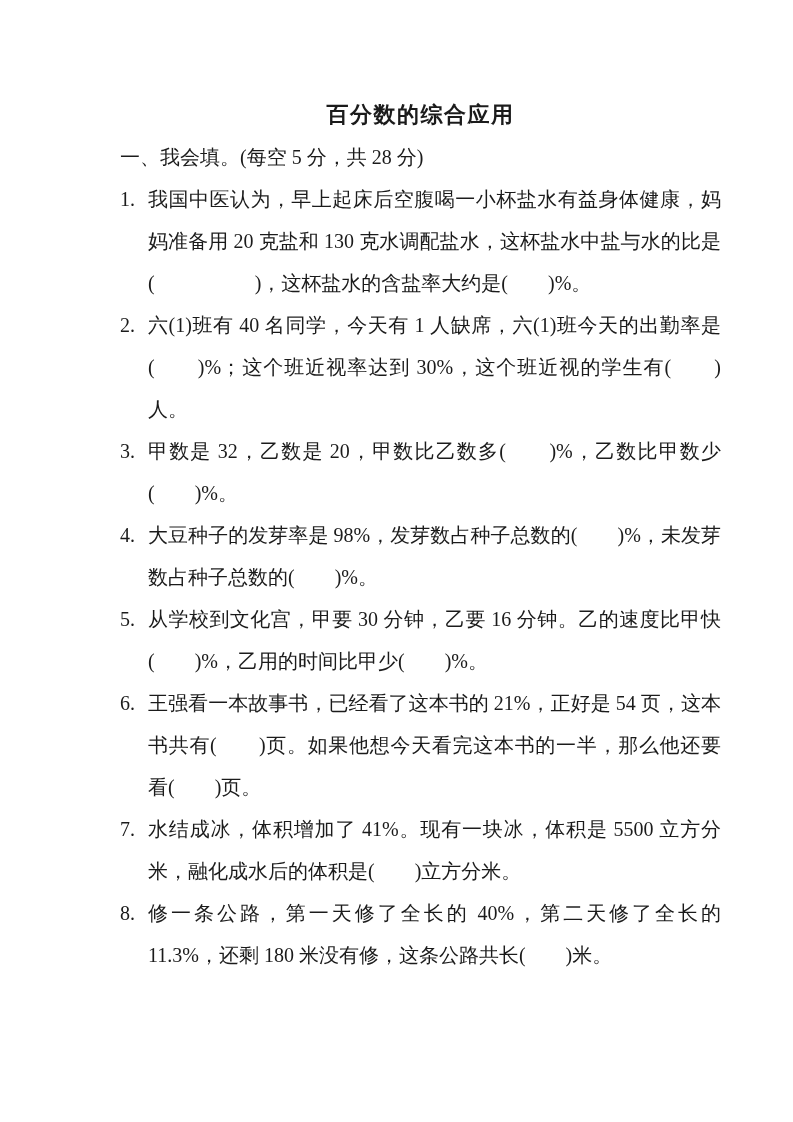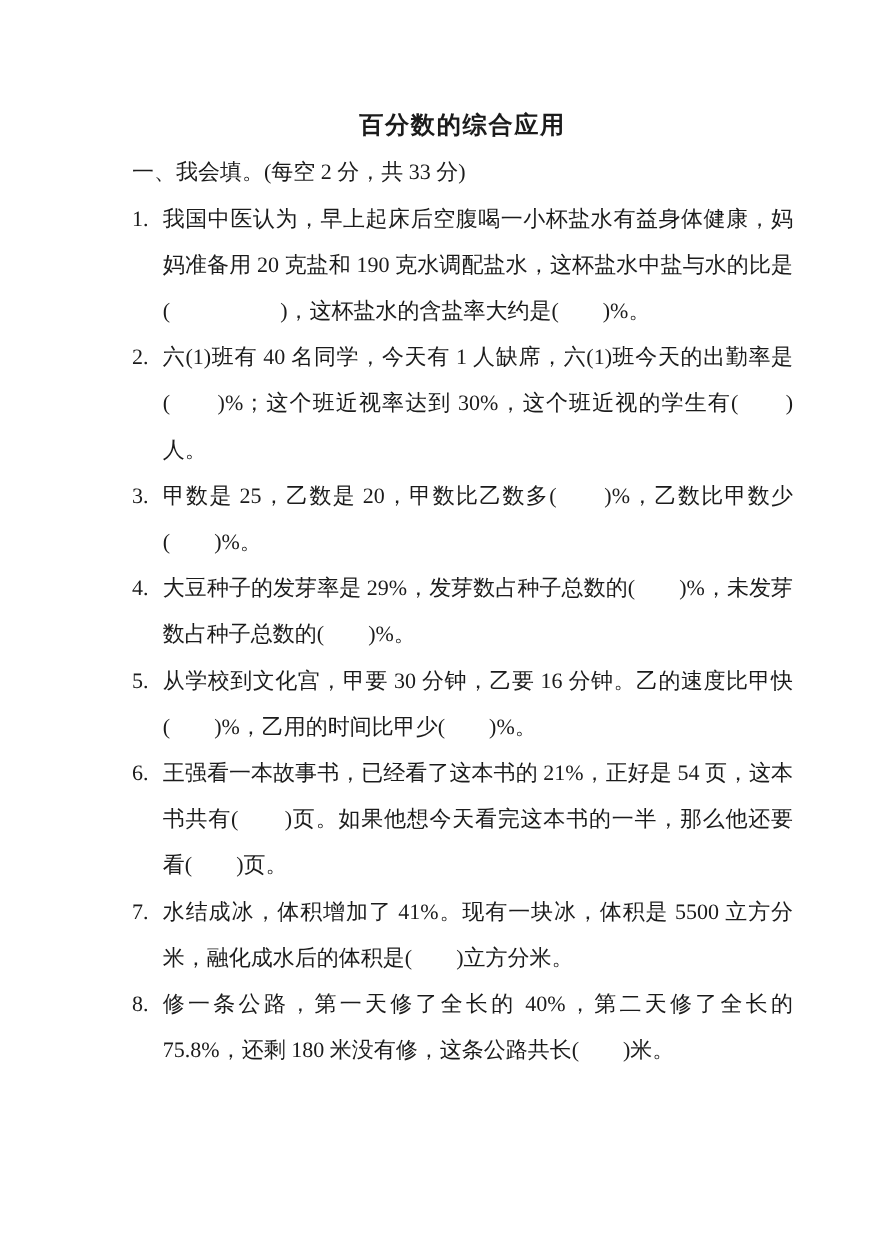--- a/index.html
+++ b/index.html
@@ -54,59 +54,59 @@
     text-align: justify;
   }
 </style>
 </head>
 <body>
 
 <div class="page">
 
   <h1 class="title">百分数的综合应用</h1>
 
-  <div class="section-heading">一、我会填。(每空 2 分，共 33 分)</div>
+  <div class="section-heading">一、我会填。(每空 5 分，共 28 分)</div>
 
   <ol class="questions">
 
     <li class="question">
       <span class="q-num">1.</span>
-      <span class="q-text">我国中医认为，早上起床后空腹喝一小杯盐水有益身体健康，妈妈准备用 20 克盐和 190 克水调配盐水，这杯盐水中盐与水的比是(　　　　　)，这杯盐水的含盐率大约是(　　)%。</span>
+      <span class="q-text">我国中医认为，早上起床后空腹喝一小杯盐水有益身体健康，妈妈准备用 20 克盐和 130 克水调配盐水，这杯盐水中盐与水的比是(　　　　　)，这杯盐水的含盐率大约是(　　)%。</span>
     </li>
 
     <li class="question">
       <span class="q-num">2.</span>
       <span class="q-text">六(1)班有 40 名同学，今天有 1 人缺席，六(1)班今天的出勤率是(　　)%；这个班近视率达到 30%，这个班近视的学生有(　　)人。</span>
     </li>
 
     <li class="question">
       <span class="q-num">3.</span>
-      <span class="q-text">甲数是 25，乙数是 20，甲数比乙数多(　　)%，乙数比甲数少(　　)%。</span>
+      <span class="q-text">甲数是 32，乙数是 20，甲数比乙数多(　　)%，乙数比甲数少(　　)%。</span>
     </li>
 
     <li class="question">
       <span class="q-num">4.</span>
-      <span class="q-text">大豆种子的发芽率是 29%，发芽数占种子总数的(　　)%，未发芽数占种子总数的(　　)%。</span>
+      <span class="q-text">大豆种子的发芽率是 98%，发芽数占种子总数的(　　)%，未发芽数占种子总数的(　　)%。</span>
     </li>
 
     <li class="question">
       <span class="q-num">5.</span>
       <span class="q-text">从学校到文化宫，甲要 30 分钟，乙要 16 分钟。乙的速度比甲快(　　)%，乙用的时间比甲少(　　)%。</span>
     </li>
 
     <li class="question">
       <span class="q-num">6.</span>
       <span class="q-text">王强看一本故事书，已经看了这本书的 21%，正好是 54 页，这本书共有(　　)页。如果他想今天看完这本书的一半，那么他还要看(　　)页。</span>
     </li>
 
     <li class="question">
       <span class="q-num">7.</span>
       <span class="q-text">水结成冰，体积增加了 41%。现有一块冰，体积是 5500 立方分米，融化成水后的体积是(　　)立方分米。</span>
     </li>
 
     <li class="question">
       <span class="q-num">8.</span>
-      <span class="q-text">修一条公路，第一天修了全长的 40%，第二天修了全长的 75.8%，还剩 180 米没有修，这条公路共长(　　)米。</span>
+      <span class="q-text">修一条公路，第一天修了全长的 40%，第二天修了全长的 11.3%，还剩 180 米没有修，这条公路共长(　　)米。</span>
     </li>
 
   </ol>
 
 </div>
 
 </body></html>

